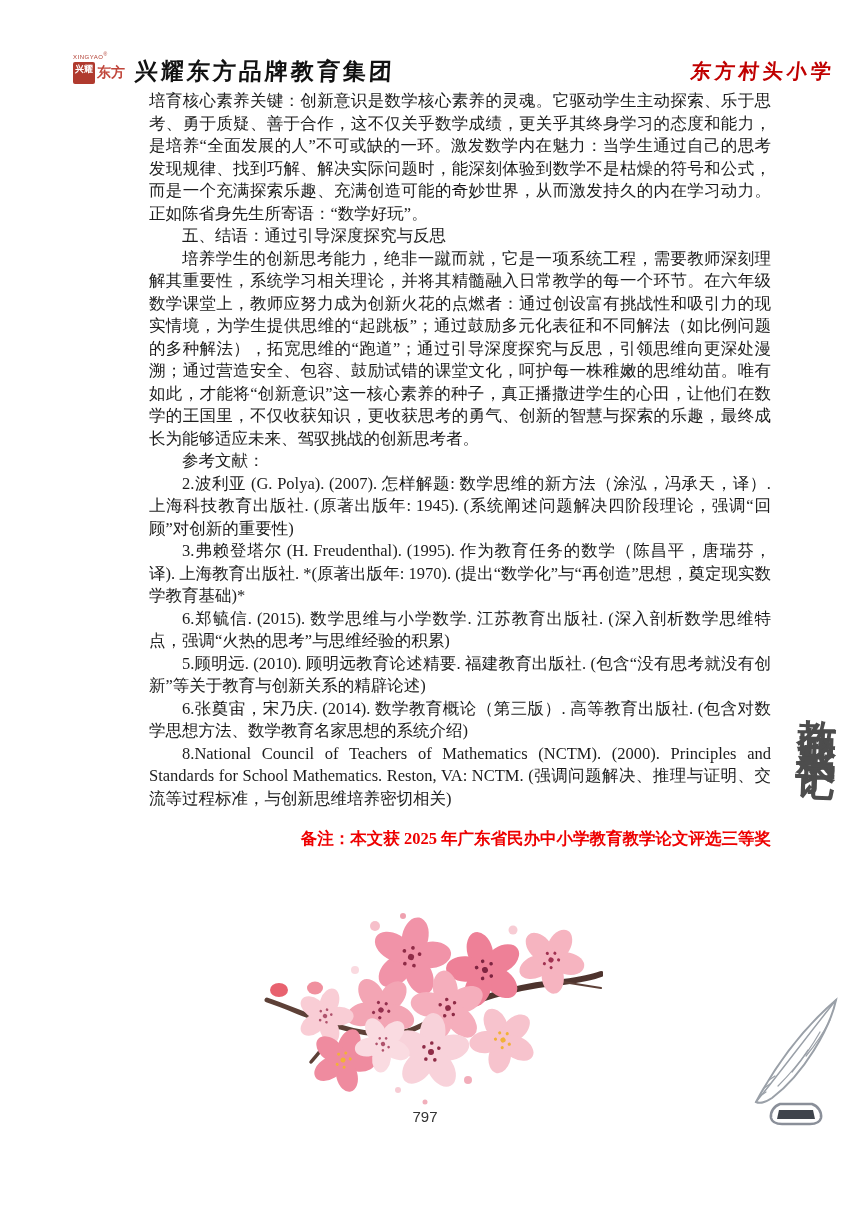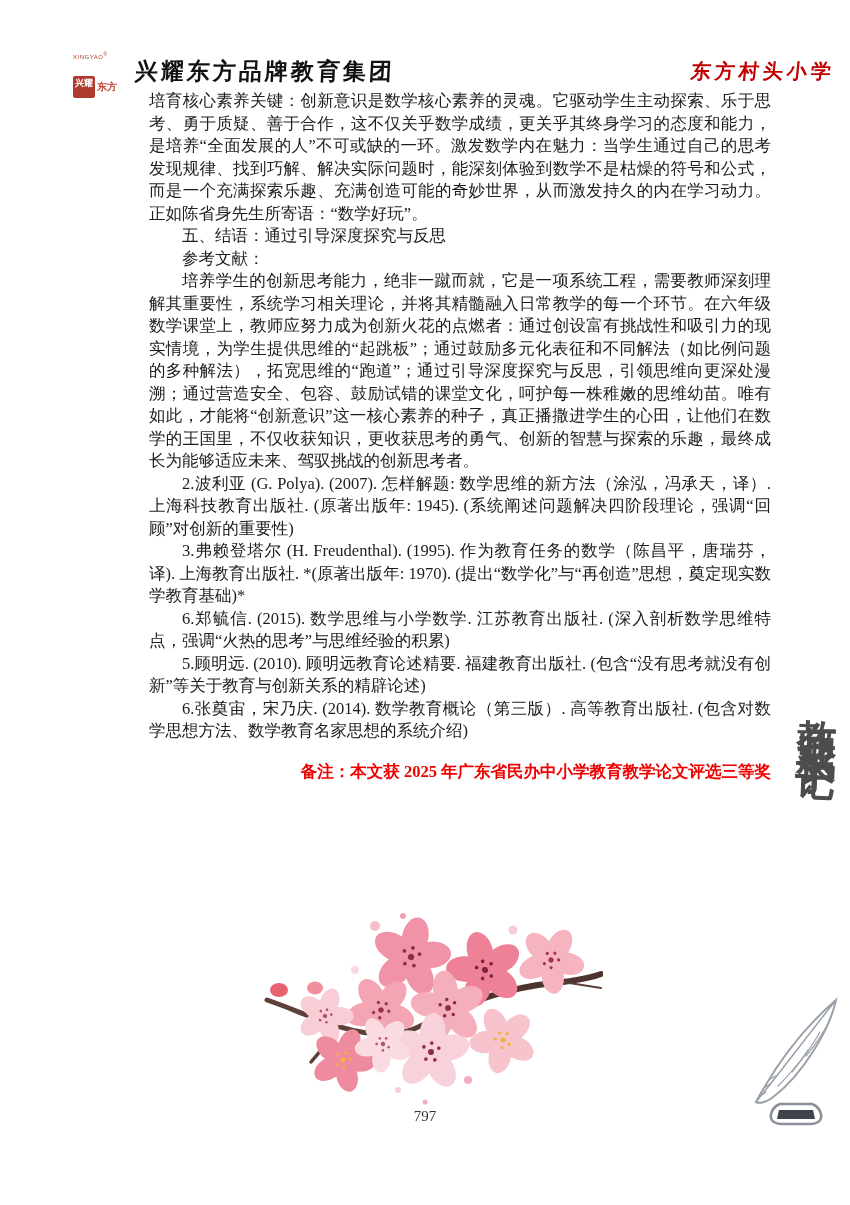--- a/index.html
+++ b/index.html
@@ -10,25 +10,25 @@
     color: #1a1a1a;
     overflow: hidden;
   }
 
   
   .header { position: absolute; left: 73px; top: 48px; right: 15px; height: 44px; }
   .logo { position: absolute; left: 0; top: 2px; width: 52px; height: 40px; }
   .logo-top { font-size: 6px; color: #b03a2e; letter-spacing: 0.5px; white-space: nowrap;
               font-family: "Liberation Sans", sans-serif; line-height: 8px; }
   .logo-top .reg { font-size: 5px; vertical-align: super; }
-  .logo-main { display: flex; align-items: center; margin-top: 15px; }
+  .logo-main { display: flex; align-items: center; margin-top: 1px; }
   .seal-box { display: inline-block; background: #b03a2e; color: #fff; font-size: 9px;
               line-height: 10px; padding: 2px 2px; border-radius: 2px; width: 22px; height: 22px;
               text-align: center; word-break: break-all; font-weight: bold; }
-  .seal-side { color: #c0453a; font-size: 10px; font-weight: bold; margin-left: 2px;
+  .seal-side { color: #c0453a; font-size: 14px; font-weight: bold; margin-left: 2px;
                letter-spacing: 0; }
   .brand { position: absolute; left: 62px; top: 8px; font-size: 23px; font-weight: bold;
            color: #111; letter-spacing: 3px; transform: skewX(-3deg); white-space: nowrap; }
   .school { position: absolute; right: 0; top: 10px; font-size: 20px; font-weight: bold;
             color: #c00000; letter-spacing: 4px; transform: skewX(-6deg); white-space: nowrap; }
 
   
   .content {
     position: absolute; left: 115px; top: 90px; width: 622px;
     font-size: 16.5px; line-height: 22.5px; text-align: justify;
@@ -56,48 +56,49 @@
     font-size: 40px; color: #4d4d4d; letter-spacing: 8px;
     font-family: "DejaVu Serif", serif; font-weight: bold;
     transform: rotate(2deg);
   }
 
   .quill { position: absolute; left: 742px; top: 992px; width: 106px; height: 138px; }
 
   .pagenum {
     position: absolute; left: 0; right: 0; top: 1108px;
     text-align: center; font-size: 15px; color: #333;
-    font-family: Liberation Serif, serif;
+    font-family: Liberation Sans, sans-serif;
   }
 </style>
 </head>
 <body>
 
 <div class="header">
   <div class="logo">
     <div class="logo-top"><span>XINGYAO</span><span class="reg">®</span></div>
     <div class="logo-main">
       <span class="seal-box">兴耀</span>
       <span class="seal-side">东方</span>
     </div>
   </div>
   <div class="brand">兴耀东方品牌教育集团</div>
   <div class="school">东方村头小学</div>
 </div>
 
 <div class="content">
   <p class="noindent">培育核心素养关键：创新意识是数学核心素养的灵魂。它驱动学生主动探索、乐于思考、勇于质疑、善于合作，这不仅关乎数学成绩，更关乎其终身学习的态度和能力，是培养“全面发展的人”不可或缺的一环。激发数学内在魅力：当学生通过自己的思考发现规律、找到巧解、解决实际问题时，能深刻体验到数学不是枯燥的符号和公式，而是一个充满探索乐趣、充满创造可能的奇妙世界，从而激发持久的内在学习动力。正如陈省身先生所寄语：“数学好玩”。</p>
   <p>五、结语：通过引导深度探究与反思</p>
+  <p>培养学生的创新思考能力，绝非一蹴而就，它是一项系统工程，需要教师深刻理解其重要性，系统学习相关理论，并将其精髓融入日常教学的每一个环节。在六年级数学课堂上，教师应努力成为创新火花的点燃者：通过创设富有挑战性和吸引力的现实情境，为学生提供思维的“起跳板”；通过鼓励多元化表征和不同解法（如比例问题的多种解法），拓宽思维的“跑道”；通过引导深度探究与反思，引领思维向更深处漫溯；通过营造安全、包容、鼓励试错的课堂文化，呵护每一株稚嫩的思维幼苗。唯有如此，才能将“创新意识”这一核心素养的种子，真正播撒进学生的心田，让他们在数学的王国里，不仅收获知识，更收获思考的勇气、创新的智慧与探索的乐趣，最终成长为能够适应未来、驾驭挑战的创新思考者。</p>
   <p>参考文献：</p>
-  <p>培养学生的创新思考能力，绝非一蹴而就，它是一项系统工程，需要教师深刻理解其重要性，系统学习相关理论，并将其精髓融入日常教学的每一个环节。在六年级数学课堂上，教师应努力成为创新火花的点燃者：通过创设富有挑战性和吸引力的现实情境，为学生提供思维的“起跳板”；通过鼓励多元化表征和不同解法（如比例问题的多种解法），拓宽思维的“跑道”；通过引导深度探究与反思，引领思维向更深处漫溯；通过营造安全、包容、鼓励试错的课堂文化，呵护每一株稚嫩的思维幼苗。唯有如此，才能将“创新意识”这一核心素养的种子，真正播撒进学生的心田，让他们在数学的王国里，不仅收获知识，更收获思考的勇气、创新的智慧与探索的乐趣，最终成长为能够适应未来、驾驭挑战的创新思考者。</p>
   <p>2.波利亚 (G. Polya). (2007). 怎样解题: 数学思维的新方法（涂泓，冯承天，译）. 上海科技教育出版社. (原著出版年: 1945). (系统阐述问题解决四阶段理论，强调“回顾”对创新的重要性)</p>
   <p>3.弗赖登塔尔 (H. Freudenthal). (1995). 作为教育任务的数学（陈昌平，唐瑞芬，译). 上海教育出版社. *(原著出版年: 1970). (提出“数学化”与“再创造”思想，奠定现实数学教育基础)*</p>
   <p>6.郑毓信. (2015). 数学思维与小学数学. 江苏教育出版社. (深入剖析数学思维特点，强调“火热的思考”与思维经验的积累)</p>
   <p>5.顾明远. (2010). 顾明远教育论述精要. 福建教育出版社. (包含“没有思考就没有创新”等关于教育与创新关系的精辟论述)</p>
   <p>6.张奠宙，宋乃庆. (2014). 数学教育概论（第三版）. 高等教育出版社. (包含对数学思想方法、数学教育名家思想的系统介绍)</p>
+  <p>8.National Council of Teachers of Mathematics (NCTM). (2000). Principles and Standards for School Mathematics. Reston, VA: NCTM. (强调问题解决、推理与证明、交流等过程标准，与创新思维培养密切相关)</p>
   <div class="note">备注：本文获 2025 年广东省民办中小学教育教学论文评选三等奖</div>
 </div>
 
 <svg class="flower" viewBox="0 0 340 205" xmlns="http://www.w3.org/2000/svg">
   <defs>
     <g id="petals">
       <ellipse cx="0" cy="-13" rx="8.5" ry="13" transform="rotate(0)"></ellipse>
       <ellipse cx="0" cy="-13" rx="8.5" ry="13" transform="rotate(72)"></ellipse>
       <ellipse cx="0" cy="-13" rx="8.5" ry="13" transform="rotate(144)"></ellipse>
       <ellipse cx="0" cy="-13" rx="8.5" ry="13" transform="rotate(216)"></ellipse>

